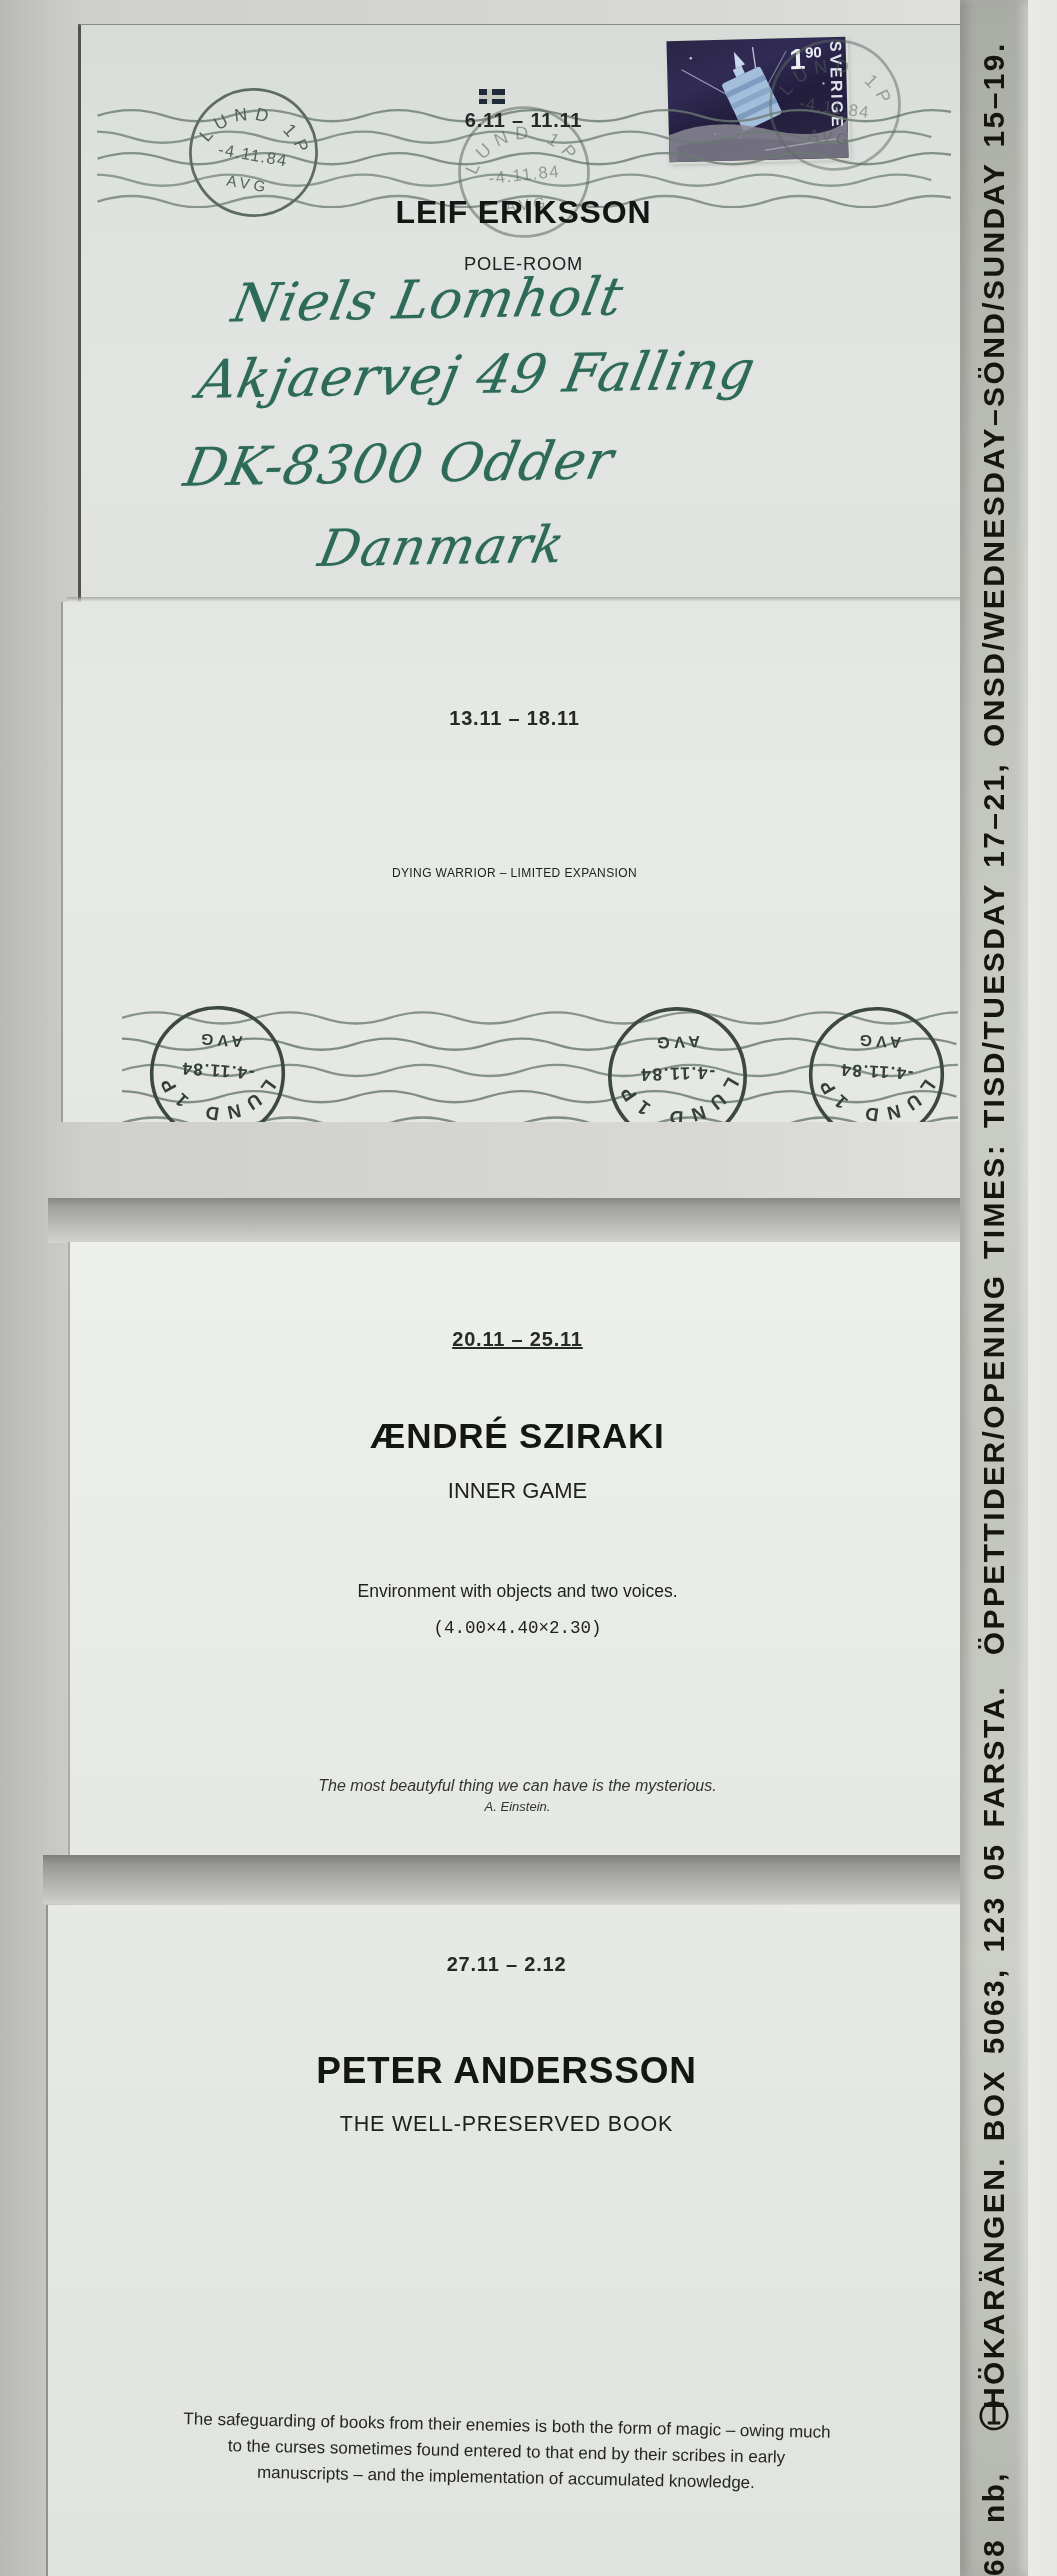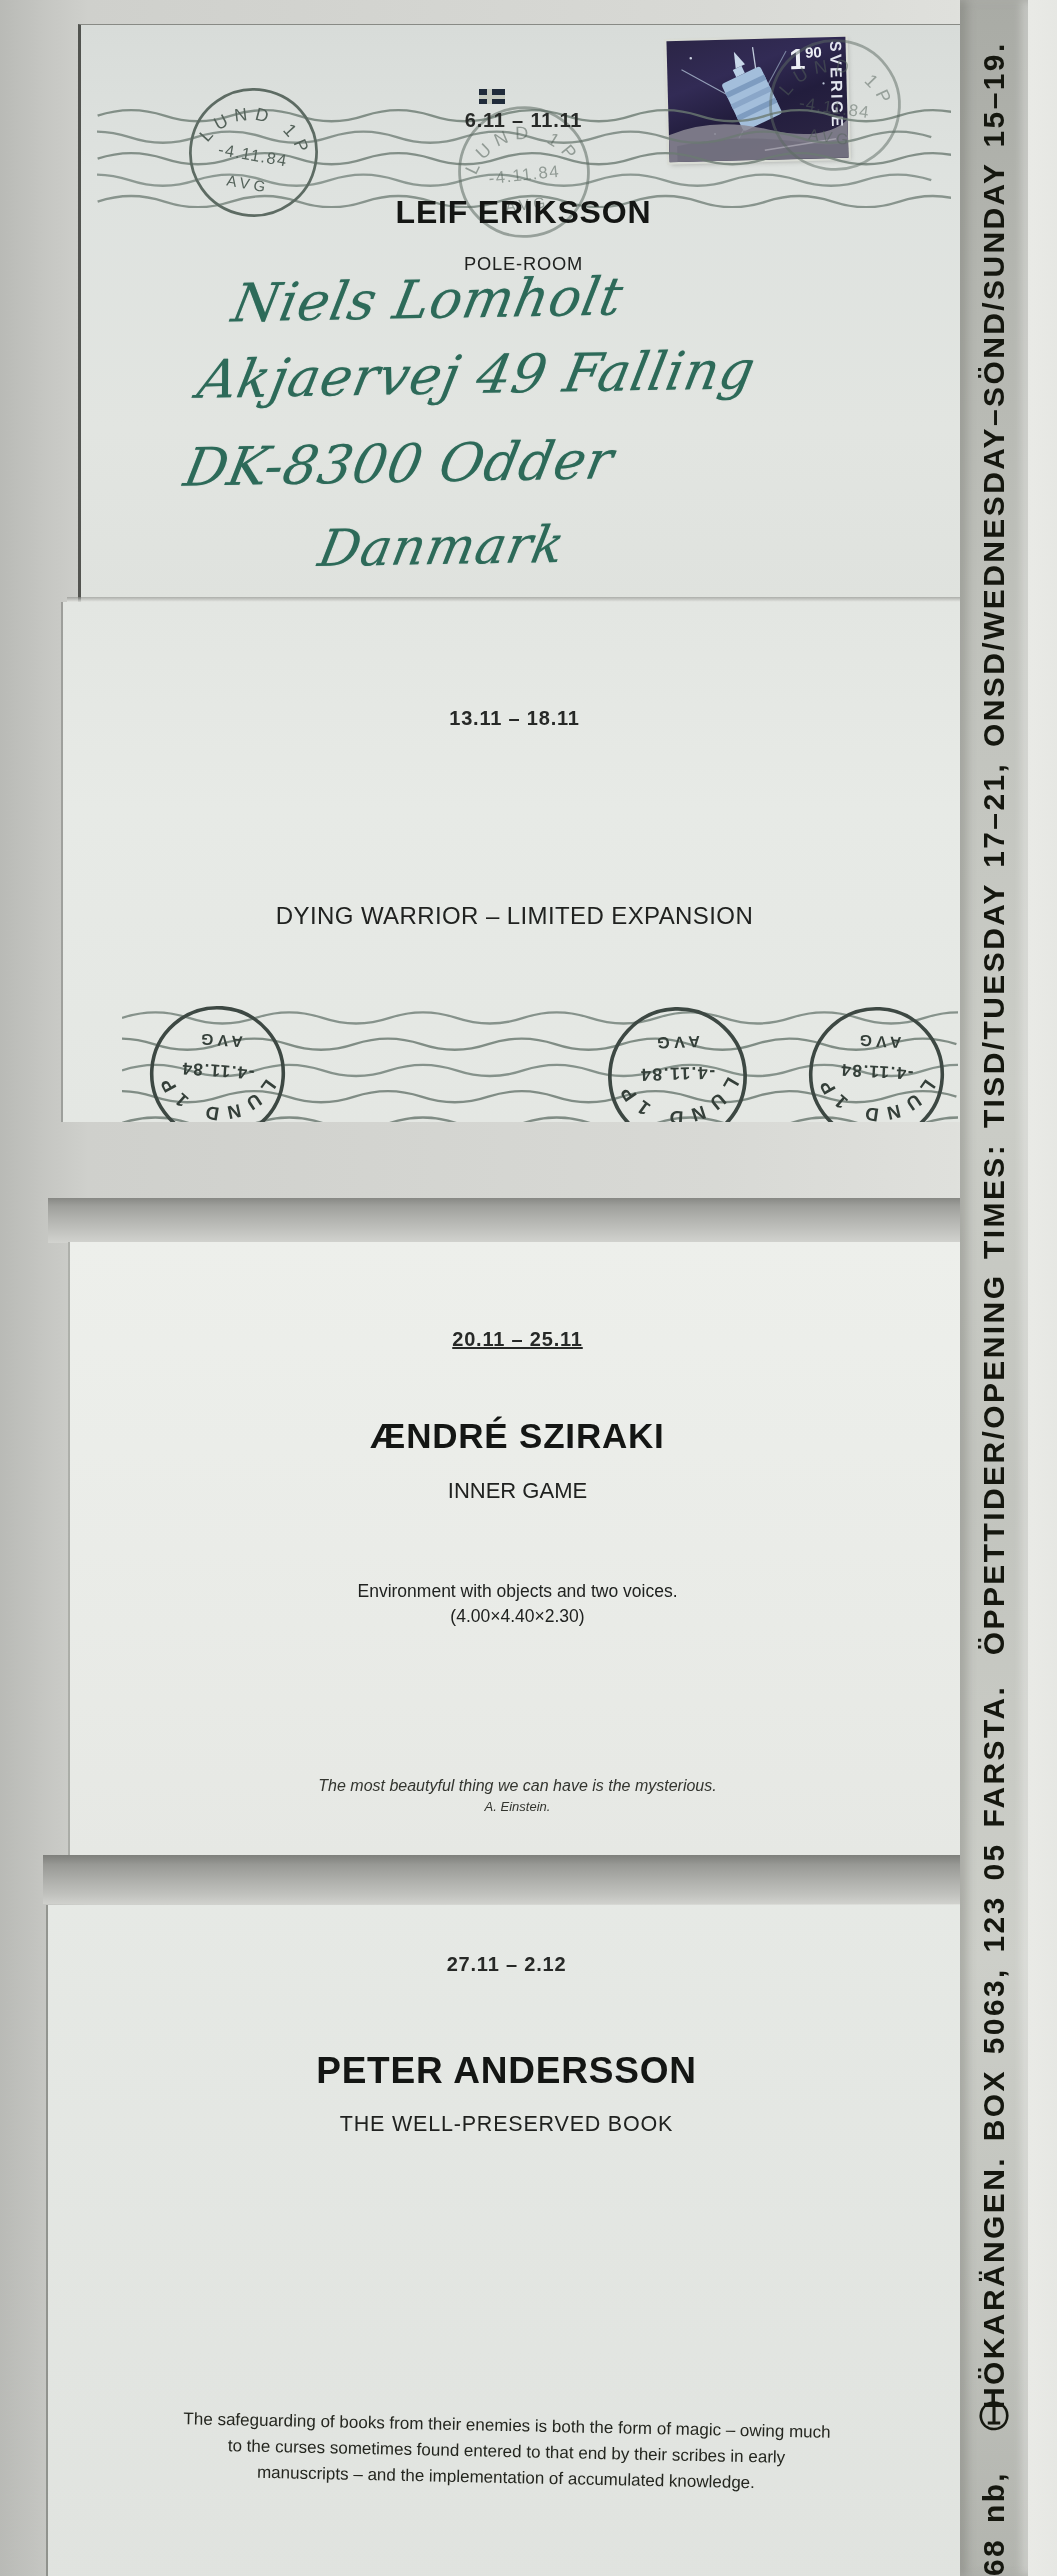--- a/index.html
+++ b/index.html
@@ -42,27 +42,27 @@
   .hand{position:absolute;font-family:"DejaVu Serif",serif;font-style:italic;
     color:#2d6a59;letter-spacing:0.8px;transform:skewX(-12deg) rotate(-1deg);
     text-shadow:0 0 0.8px rgba(45,106,89,.45);white-space:nowrap;}
   .hw1{left:153px;top:244px;font-size:53px;}
   .hw2{left:119px;top:319px;font-size:53px;}
   .hw3{left:105px;top:408px;font-size:53px;}
   .hw4{left:239px;top:492px;font-size:51px;}
   
   .p2-dates{top:105px;}
   .p2-artist{top:196px;font-size:35px;}
-  .p2-title{top:264px;font-size:24px;letter-spacing:0.4px;margin-top:36px;}
+  .p2-title{top:264px;font-size:12px;letter-spacing:0.4px;}
   
   .p3-dates{top:86px;text-decoration:underline;}
   .p3-artist{top:174px;font-size:35px;}
   .p3-title{top:236px;font-size:22px;}
   .p3-desc{top:339px;font-size:17.5px;}
-  .p3-dims{top:364px;font-size:17.5px;}
+  .p3-dims{top:376px;font-size:17.5px;font-family:Liberation Mono, monospace;}
   .p3-quote{top:535px;font-size:16px;font-style:italic;color:#33352f;}
   .p3-attrib{top:557px;font-size:13px;font-style:italic;color:#33352f;}
   
   .p4-dates{top:48px;}
   .p4-artist{top:145px;font-size:37px;}
   .p4-title{top:207px;font-size:21.5px;letter-spacing:0.8px;}
   .p4-para{top:508px;font-size:17px;line-height:26px;color:#24261f;
     transform:rotate(1.2deg);}
   
   .waves{position:absolute;z-index:3;}

